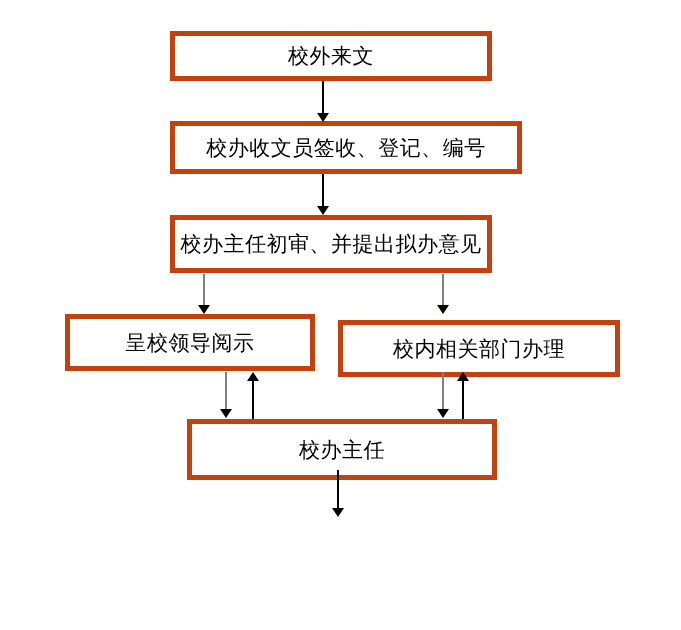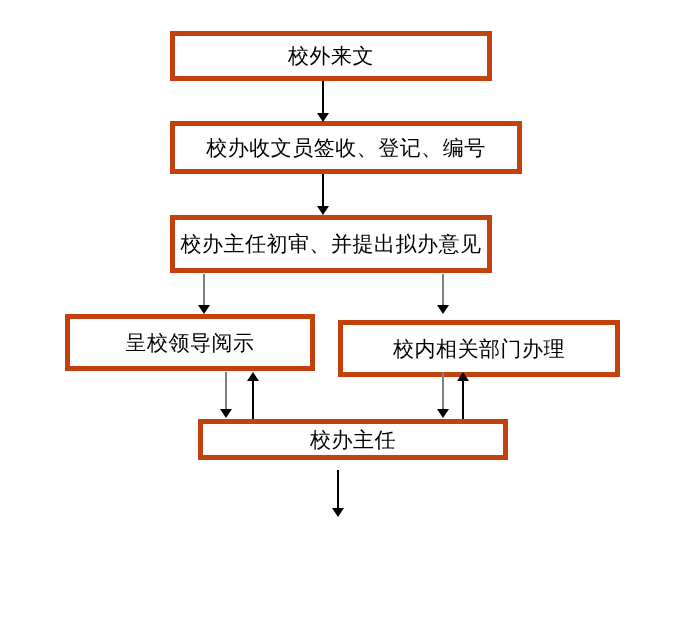--- a/index.html
+++ b/index.html
@@ -27,21 +27,21 @@
     color: #000000;
     box-sizing: border-box;
     white-space: nowrap;
   }
   
   #n-external      { left: 170px; top:  31px; width: 322px; height: 50px; }
   #n-sign          { left: 170px; top: 121px; width: 352px; height: 53px; }
   #n-review        { left: 170px; top: 215px; width: 322px; height: 58px; }
   #n-leader        { left:  65px; top: 314px; width: 250px; height: 57px; }
   #n-dept          { left: 338px; top: 314px; width: 282px; height: 57px; margin-top: 6px; }
-  #n-director      { left: 198px; top: 419px; width: 310px; height: 41px; }
+  #n-director      { left: 187px; top: 419px; width: 310px; height: 61px; }
   #n-archive       { left: 183px; top: 517px; width: 310px; height: 51px; }
 
   
   .shaft {
     position: absolute;
     width: 1.5px;
     background: #000000;
   }
   .shaft.gray {
     width: 2px;

